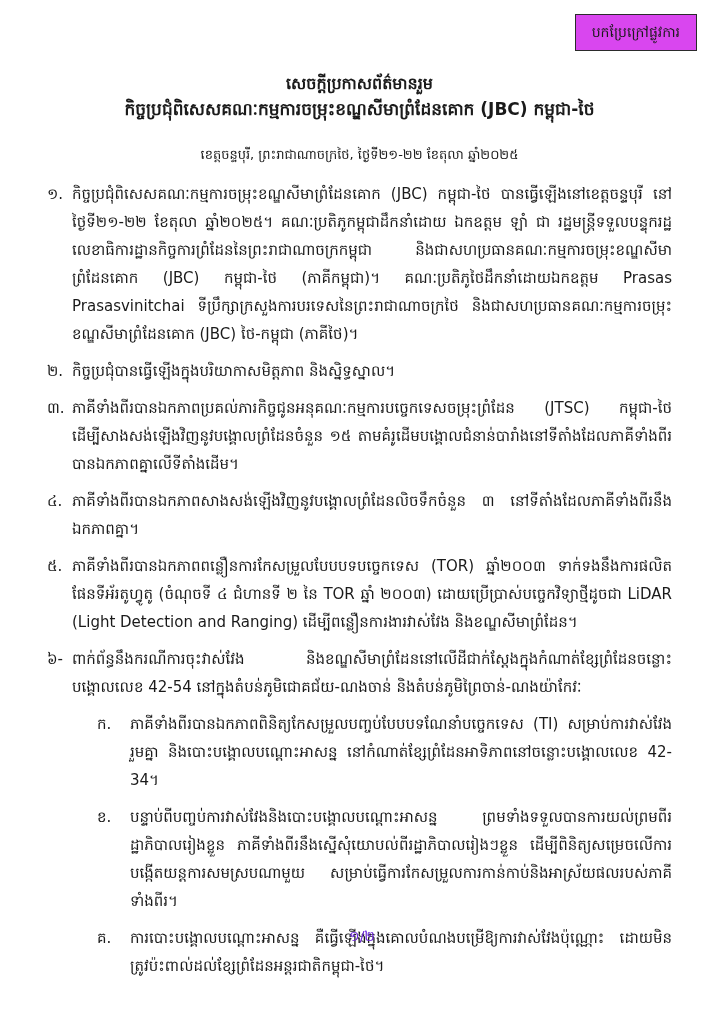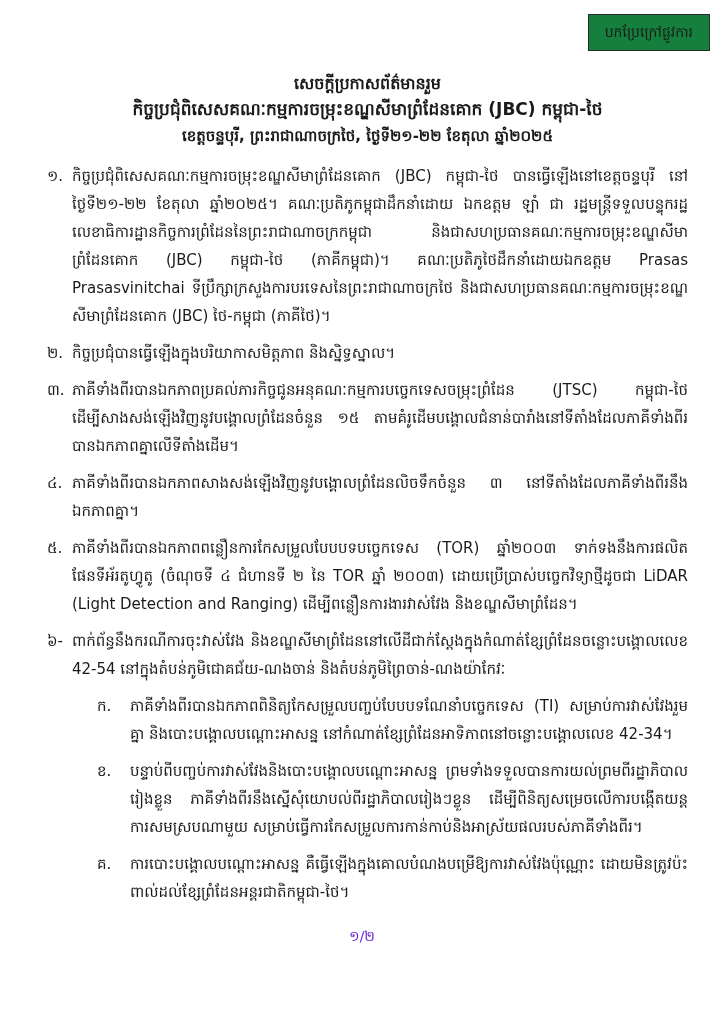--- a/index.html
+++ b/index.html
@@ -10,47 +10,47 @@
     height: 1024px;
     margin: 0 auto;
     background: #ffffff;
     color: #1a1a1a;
     font-family: "DejaVu Sans", "Liberation Sans", sans-serif;
     overflow: hidden;
   }
   .badge {
     position: absolute;
     top: 14px;
-    right: 14px;
+    right: 27px;
     border: 1px solid #2b2b2b;
     padding: 9px 16px;
     font-size: 14px;
     line-height: 1.2;
-    background: #15803d;
+    background: #d946ef;
     color: #1a1a1a;
   }
   .content {
-    padding: 72px 36px 0 47px;
+    padding: 72px 52px 0 47px;
   }
   .title-block { text-align: center; }
   .title-line1 {
     font-size: 16px;
     font-weight: bold;
     line-height: 24px;
   }
   .title-line2 {
     font-size: 17px;
     font-weight: bold;
     line-height: 26px;
   }
   .title-line3 {
-    font-size: 15px;
-    font-weight: bold;
+    font-size: 13px;
+    font-weight: normal;
     line-height: 25px;
-    margin-top: 2px;
+    margin-top: 20px;
   }
   .paragraphs { margin-top: 13px; }
   .item {
     display: flex;
     font-size: 15px;
     line-height: 28px;
     margin-bottom: 9px;
   }
   .item .marker { flex: 0 0 25px; }
   .item .body {

